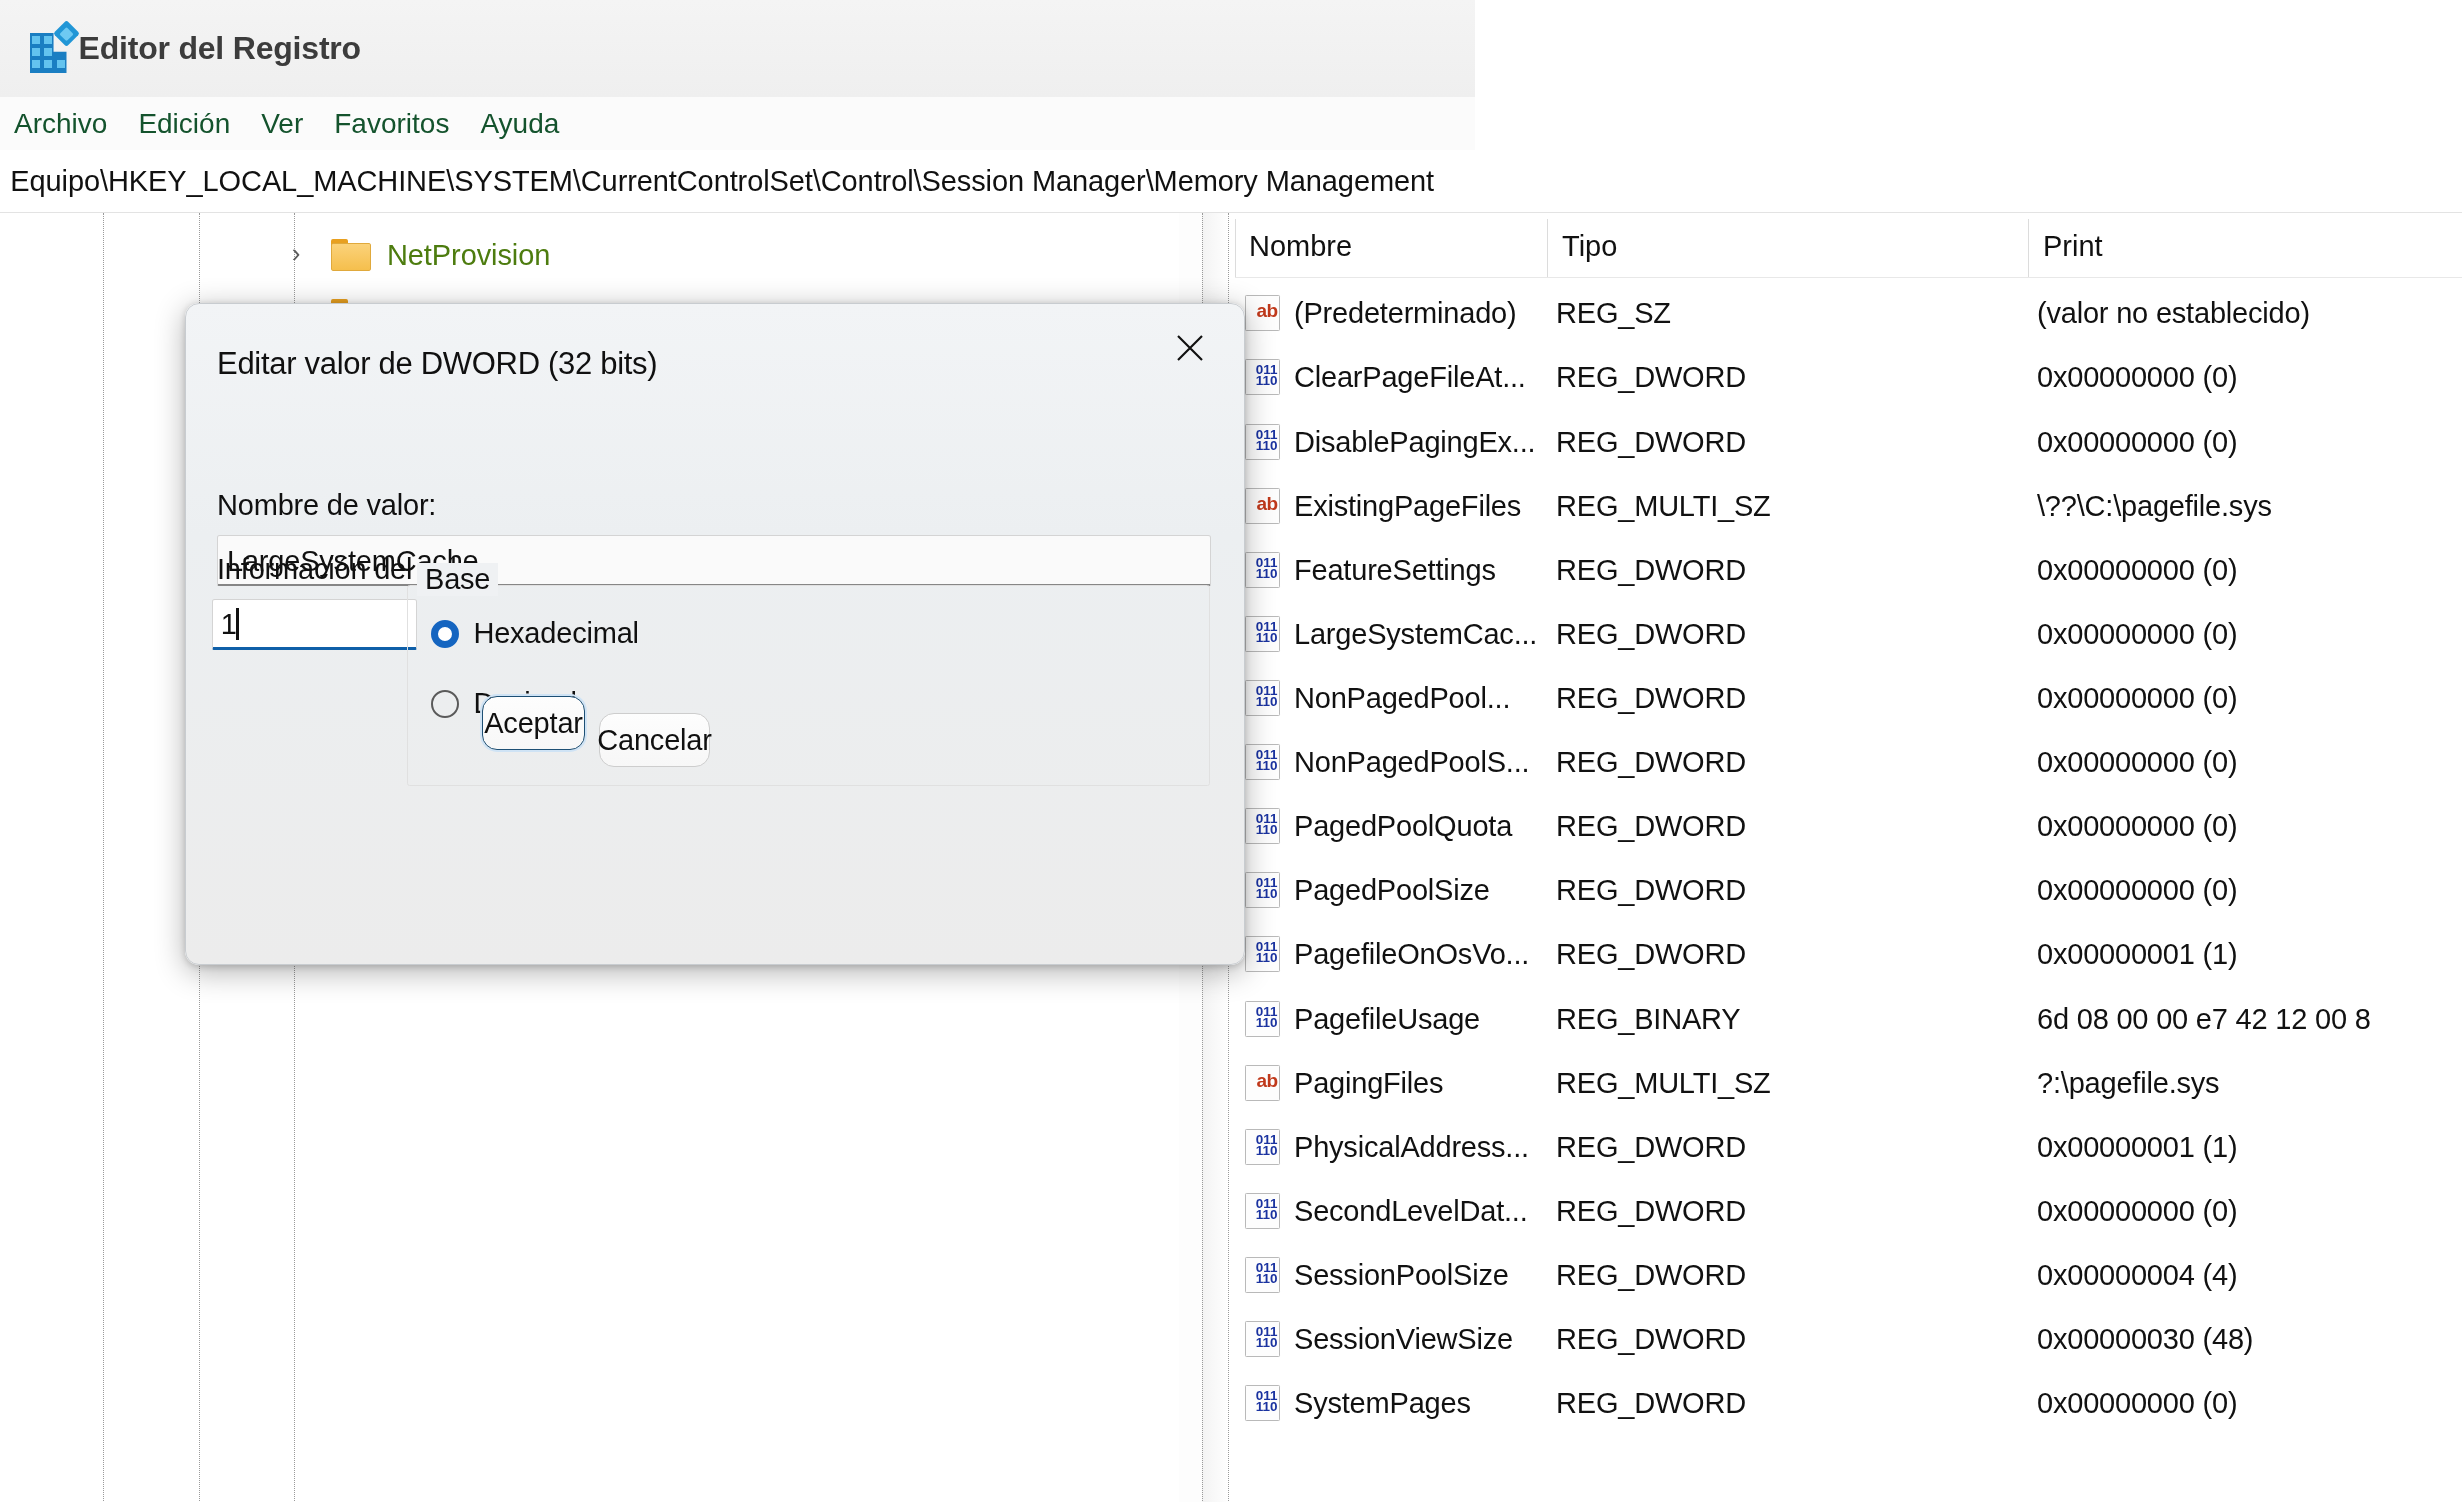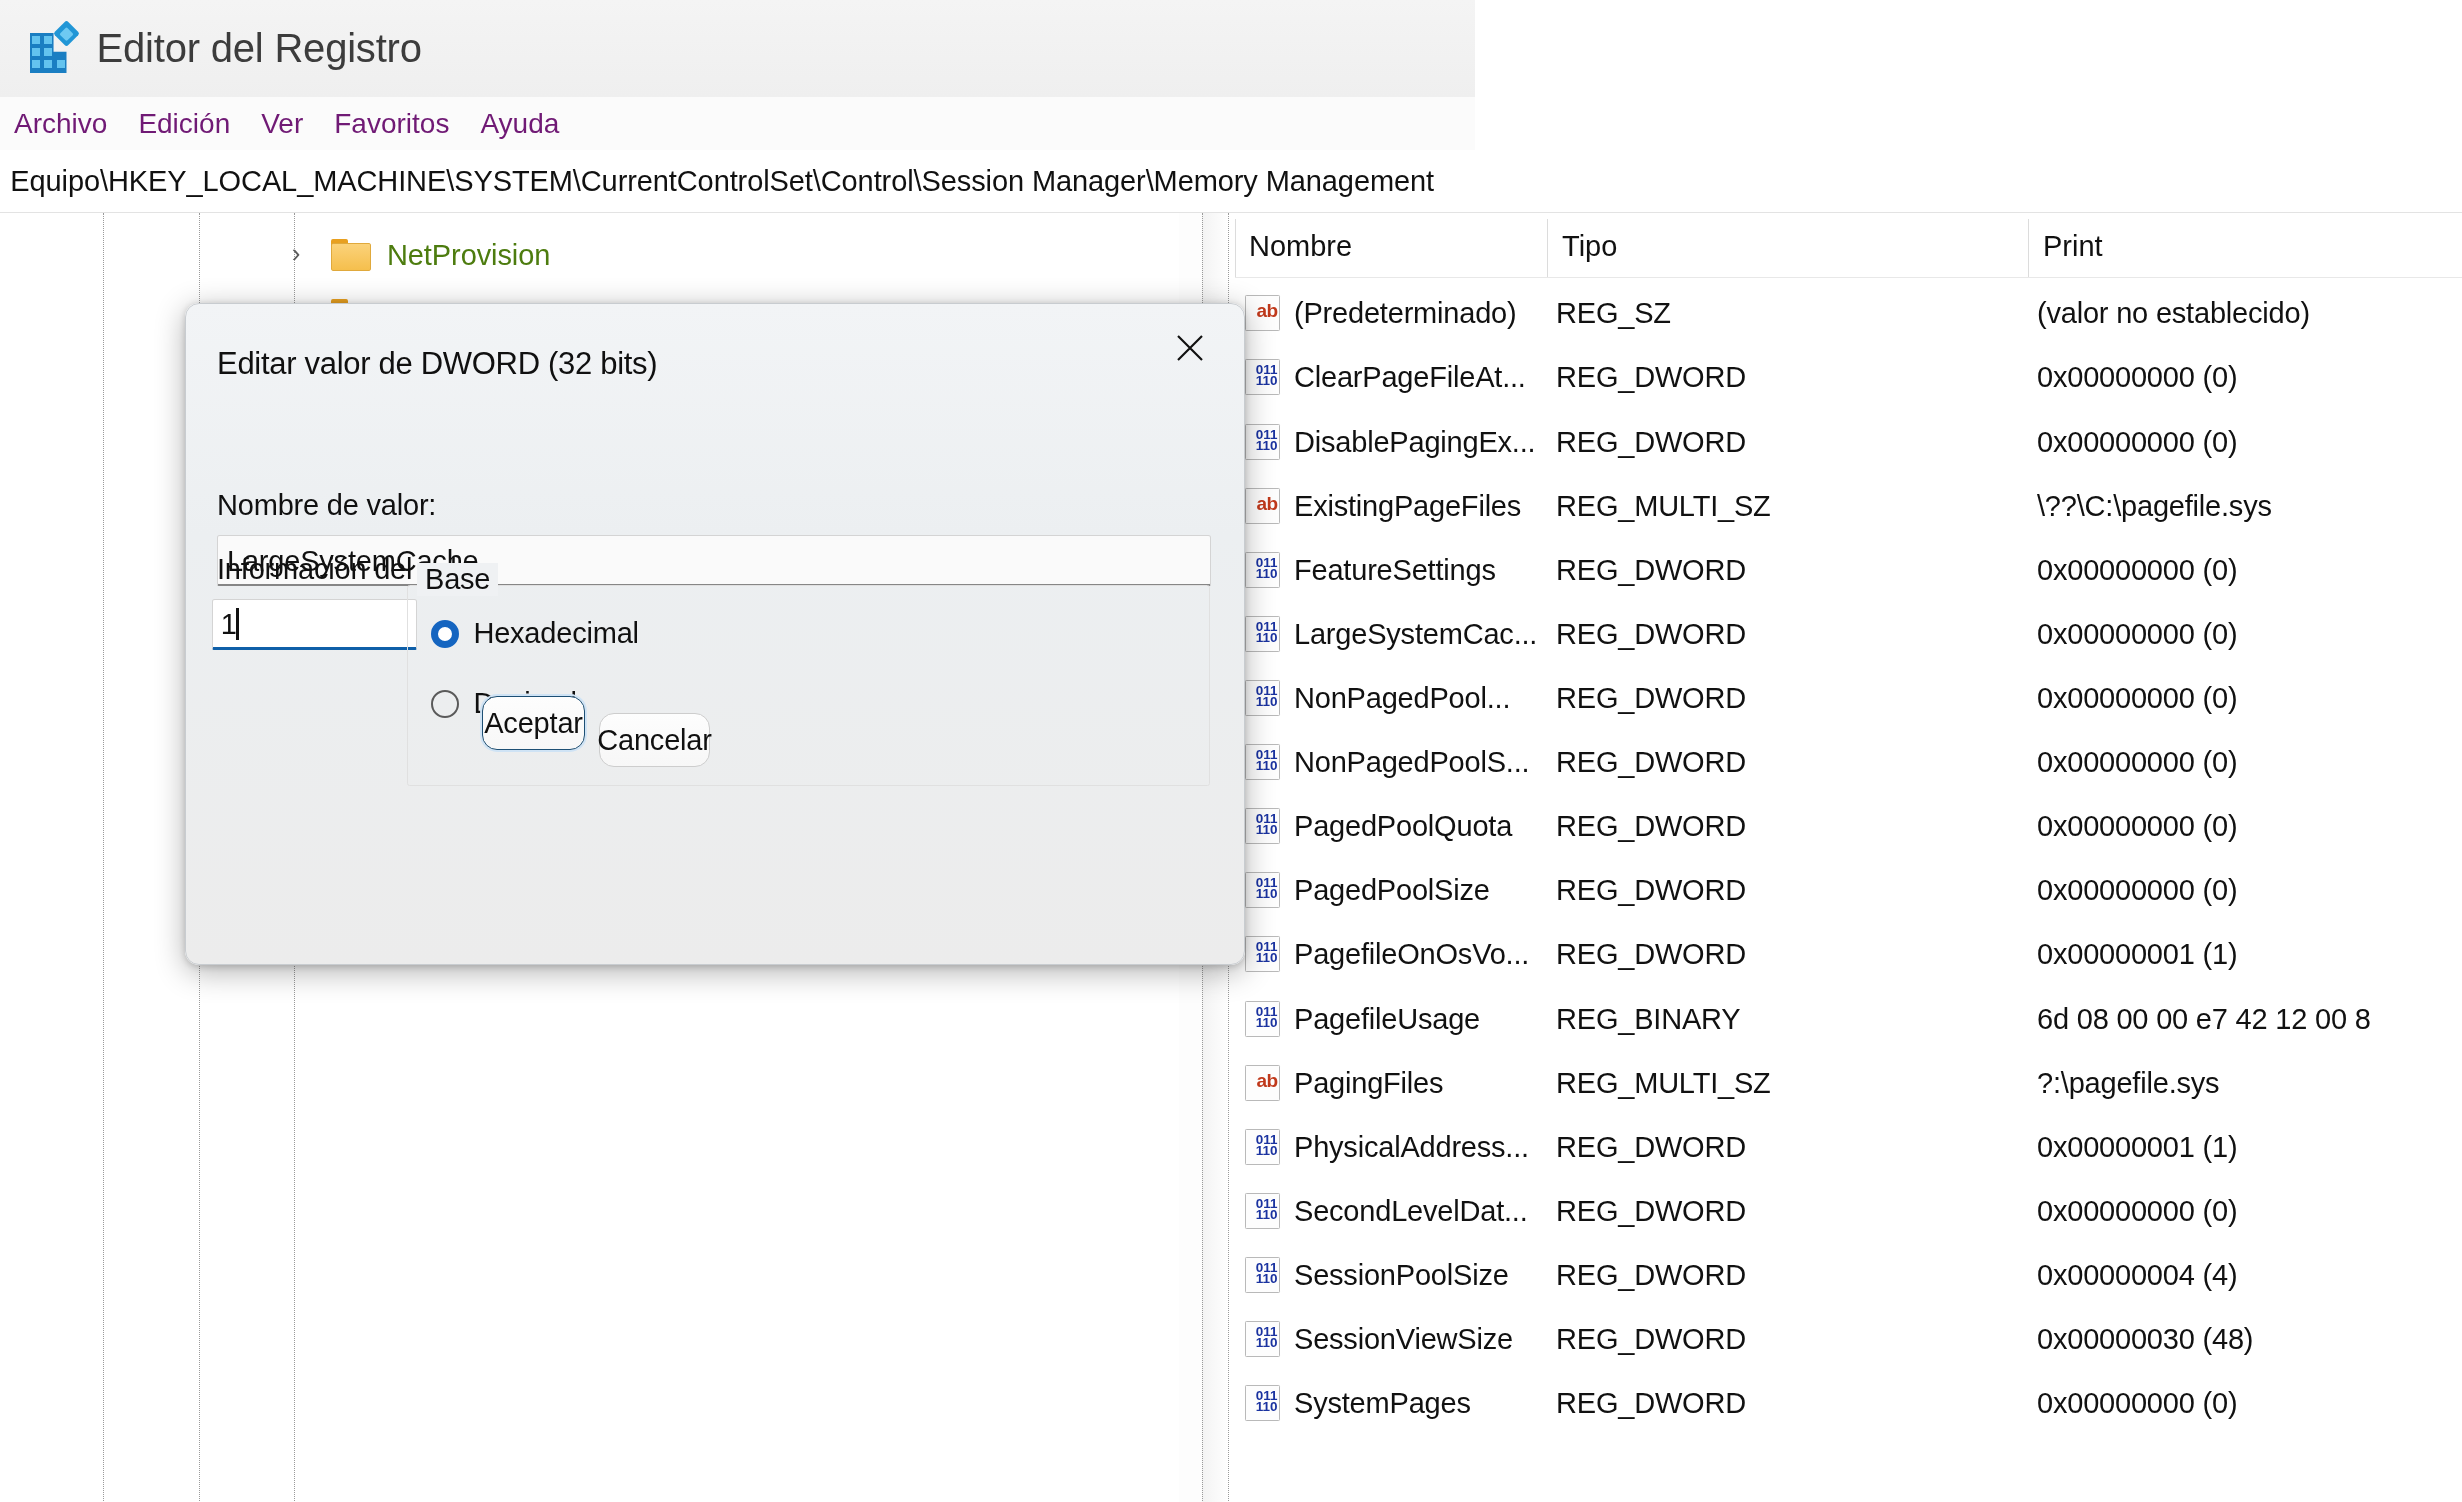--- a/index.html
+++ b/index.html
@@ -34,34 +34,34 @@
   }
   #app-icon .diamond{
     position:absolute;left:27px;top:0px;width:19px;height:19px;
     background:#2196d6;transform:rotate(45deg);border-radius:2.6px;
   }
   #app-icon .diamond::after{
     content:"";position:absolute;left:4.5px;top:4.5px;width:10.3px;height:10.3px;
     background:#6ec9f2;border-radius:1.3px;
   }
   #app-title{
-    margin-left:18px;font-size:40px;color:#3c3c3c;font-weight:400;letter-spacing:-0.2px;
+    font-size:32px;color:#3c3c3c;font-weight:700;letter-spacing:-0.2px;
     white-space:nowrap;
   }
   
   #menubar{
     position:absolute;left:0;top:97px;width:1475px;height:53px;
     background:#fbfbfb;
     display:flex;align-items:center;
   }
   #menubar-right-fill{
     position:absolute;left:1475px;top:97px;width:988px;height:53px;background:#ffffff;
   }
   .menu-item{
-    font-size:28px;color:#701a75;padding:3.8px 0;margin-right:31px;white-space:nowrap;
+    font-size:28px;color:#14532d;padding:3.8px 0;margin-right:31px;white-space:nowrap;
     cursor:default;
   }
   .menu-item:first-child{margin-left:14px;}
   
   #addressbar{
     position:absolute;left:0;top:150px;width:2462px;height:62px;
     background:#ffffff;border-bottom:1.3px solid #e3e3e3;
     display:flex;align-items:center;
   }
   #address-text{

